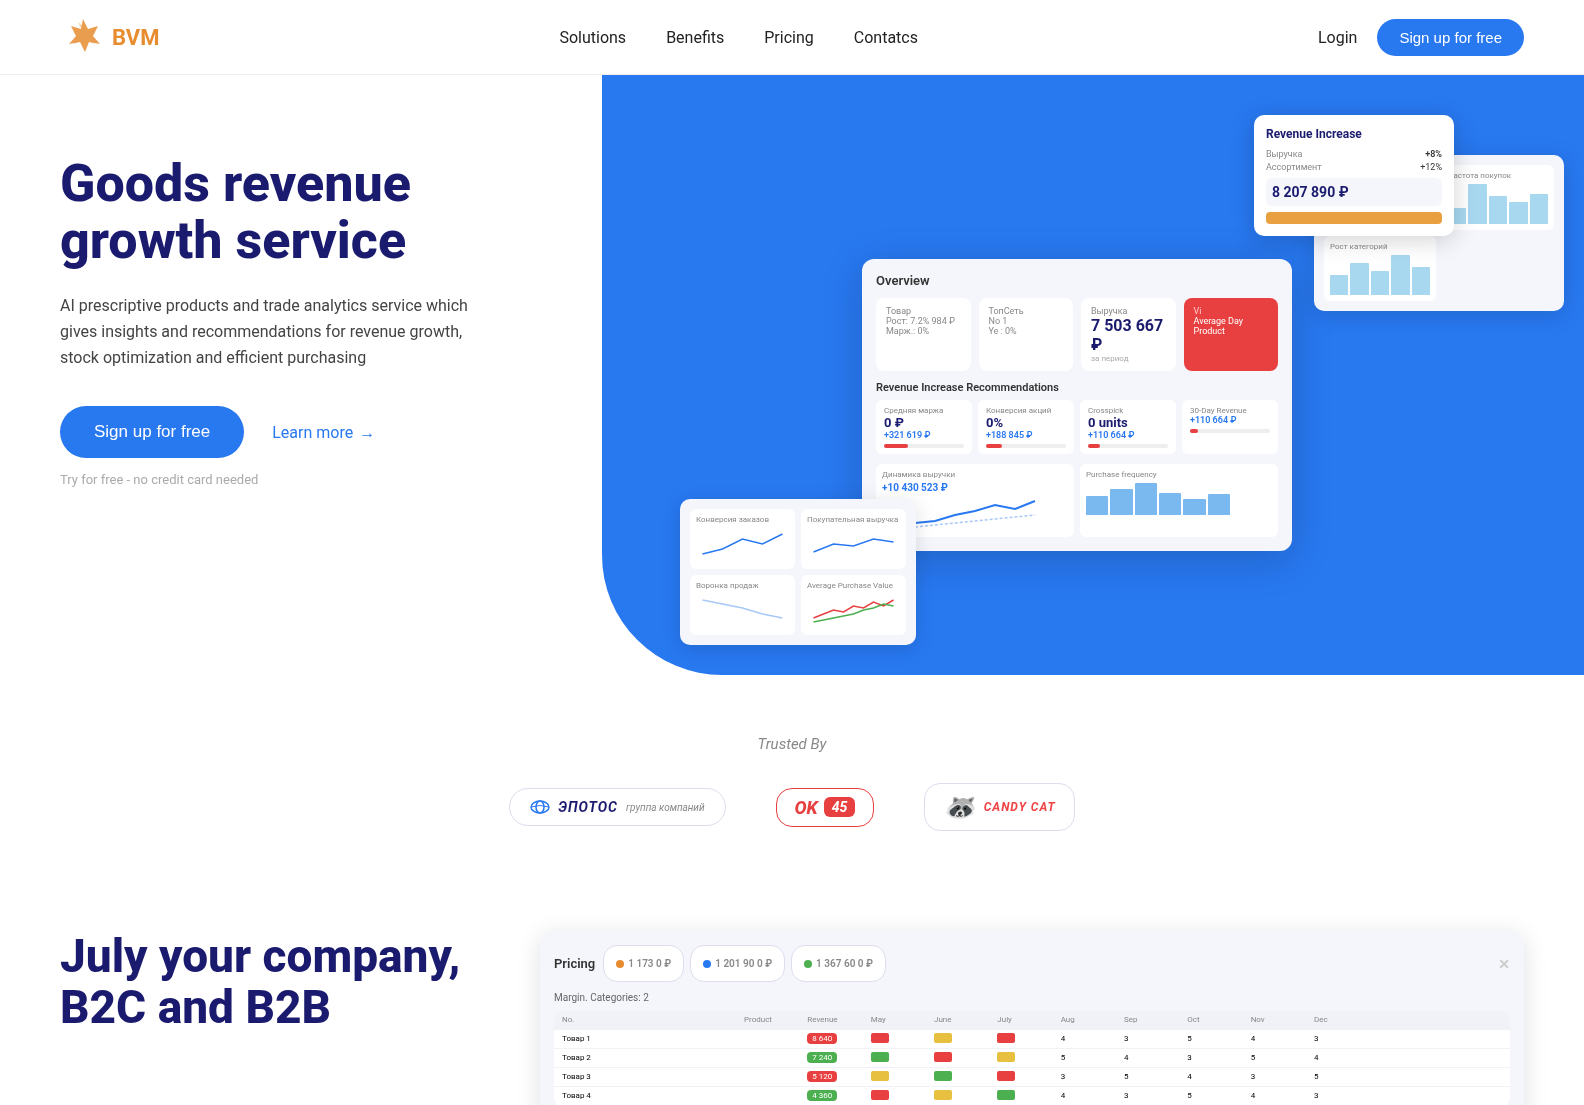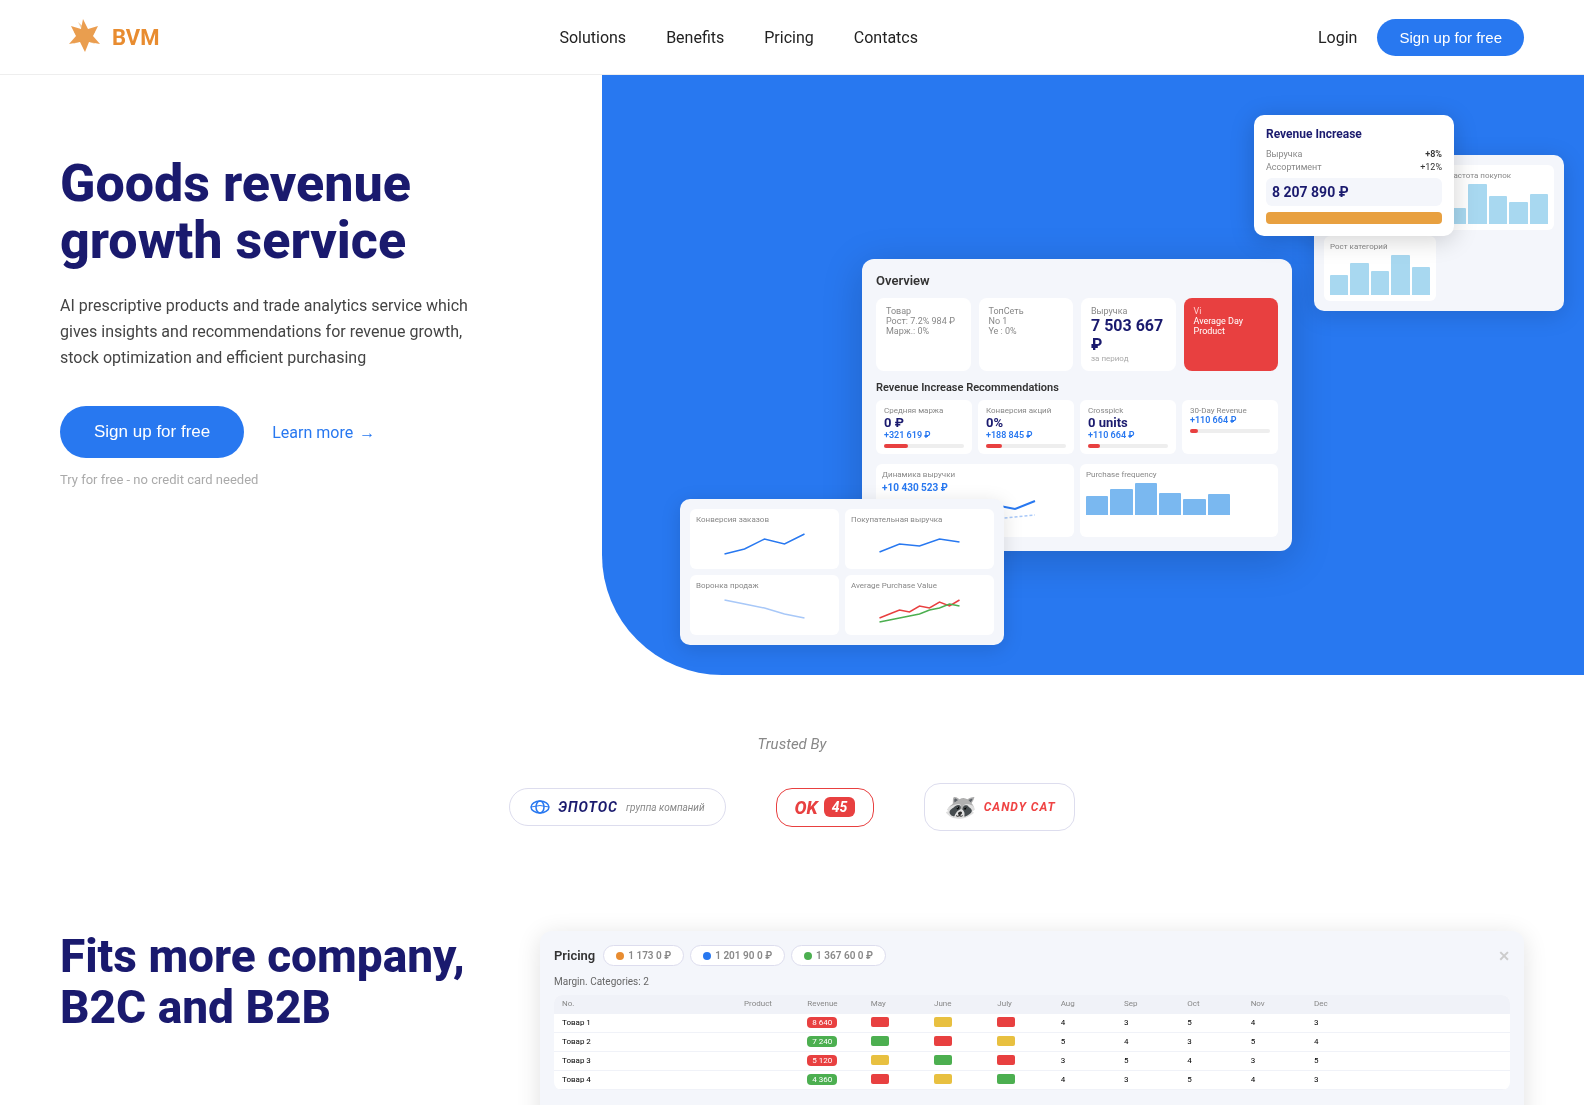--- a/index.html
+++ b/index.html
@@ -79,21 +79,21 @@
     
     .section2 { padding: 60px 60px 0; display: flex; align-items: flex-start; gap: 60px; }
     .section2-text { max-width: 420px; }
     .section2-title { font-size: 46px; font-weight: 800; color: #1a1a6e; line-height: 1.1; }
     .section2-dashboard {
       flex: 1; background: #f4f6fb; border-radius: 12px; box-shadow: 0 4px 24px rgba(0,0,0,0.12);
       padding: 14px; min-height: 220px;
     }
     .pricing-header { display: flex; align-items: center; gap: 8px; margin-bottom: 10px; font-size: 13px; font-weight: 600; color: #333; }
     .pricing-tabs { display: flex; gap: 6px; }
-    .ptab { background: #fff; border: 1px solid #dde; border-radius: 14px; padding: 4px 12px; font-size: 10px; color: #888; display: flex; align-items: center; gap: 4px; }
+    .ptab { background: #fff; border: 1px solid #dde; border-radius: 14px; padding: 12px 12px; font-size: 10px; color: #888; display: flex; align-items: center; gap: 4px; }
     .ptab .dot { width: 8px; height: 8px; border-radius: 50%; display: inline-block; }
     .pricing-table { background: #fff; border-radius: 8px; overflow: hidden; }
     .ptable-header { display: grid; grid-template-columns: 180px repeat(12, 1fr); gap: 2px; background: #f0f2f8; padding: 4px 8px; font-size: 8px; color: #888; }
     .ptable-row { display: grid; grid-template-columns: 180px repeat(12, 1fr); gap: 2px; padding: 3px 8px; border-bottom: 1px solid #f0f2f8; font-size: 8px; align-items: center; }
     .cell-pill { background: #e84040; color: #fff; border-radius: 4px; padding: 1px 5px; font-size: 8px; }
     .cell-pill.green { background: #4caf50; }
     .cell-dot { width: 6px; height: 6px; border-radius: 50%; background: #ccc; }
 
     
     ::-webkit-scrollbar { width: 6px; } ::-webkit-scrollbar-track { background: #f1f1f1; } ::-webkit-scrollbar-thumb { background: #ccc; border-radius: 3px; }
@@ -234,21 +234,21 @@
             <div style="background:#7ab8f0; border-radius:1px 1px 0 0; width:12%; height:80%;"></div>
             <div style="background:#7ab8f0; border-radius:1px 1px 0 0; width:12%; height:100%;"></div>
             <div style="background:#7ab8f0; border-radius:1px 1px 0 0; width:12%; height:70%;"></div>
             <div style="background:#7ab8f0; border-radius:1px 1px 0 0; width:12%; height:50%;"></div>
             <div style="background:#7ab8f0; border-radius:1px 1px 0 0; width:12%; height:65%;"></div>
           </div>
         </div>
       </div>
     </div>
 
-    <div class="panel-bottom" style="position:absolute; bottom:30px; left:120px; z-index:5; background:#f4f6fb; border-radius:10px; box-shadow:0 4px 20px rgba(0,0,0,0.13); width:324px; padding:10px; display:grid; grid-template-columns:1fr 1fr; gap:6px;">
+    <div class="panel-bottom" style="position:absolute; bottom:30px; left:120px; z-index:5; background:#f4f6fb; border-radius:10px; box-shadow:0 4px 20px rgba(0,0,0,0.13); width:236px; padding:10px; display:grid; grid-template-columns:1fr 1fr; gap:6px;">
       <div class="line-chart-card" style="background:#fff; border-radius:6px; padding:6px; font-size:8px; color:#888;">
         <div>Конверсия заказов</div>
         <svg width="100%" height="36" viewBox="0 0 80 36">
           <polyline points="0,30 20,25 40,15 60,20 80,10" fill="none" stroke="#2878f0" stroke-width="1.5"></polyline>
         </svg>
       </div>
       <div class="line-chart-card" style="background:#fff; border-radius:6px; padding:6px; font-size:8px; color:#888;">
         <div>Покупательная выручка</div>
         <svg width="100%" height="36" viewBox="0 0 80 36">
           <polyline points="0,28 20,20 40,22 60,15 80,18" fill="none" stroke="#2878f0" stroke-width="1.5"></polyline>
@@ -324,21 +324,21 @@
       <span style="font-size:26px;">🦝</span>
       <div>
         <div style="font-size:12px; font-weight:700; color:#ef4444; letter-spacing:1px;">CANDY CAT</div>
       </div>
     </div>
   </div>
 </section>
 
 <section class="section2">
   <div class="section2-text">
-    <h2 class="section2-title">Fits more company, B2C and B2B</h2>
+    <h2 class="section2-title">July your company, B2C and B2B</h2>
   </div>
   <div class="section2-dashboard">
     <div class="pricing-header">
       <span>Pricing</span>
       <div class="pricing-tabs">
         <div class="ptab">
           <span class="dot" style="background:#e88c30;"></span>
           <span style="font-size:10px; color:#888;">1 173 0 ₽</span>
         </div>
         <div class="ptab">

